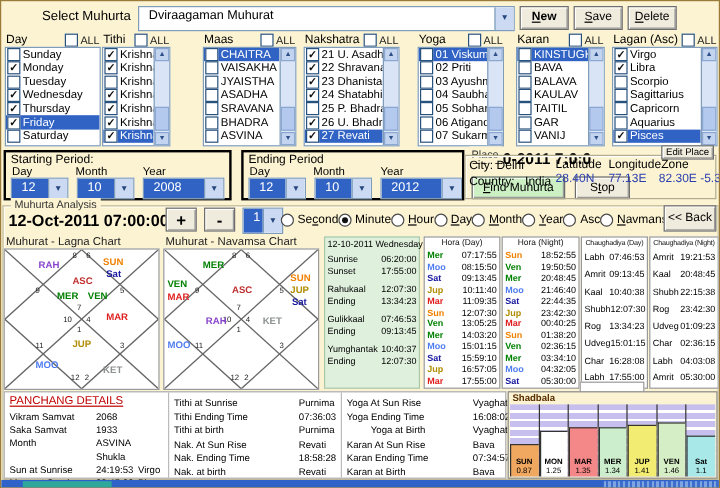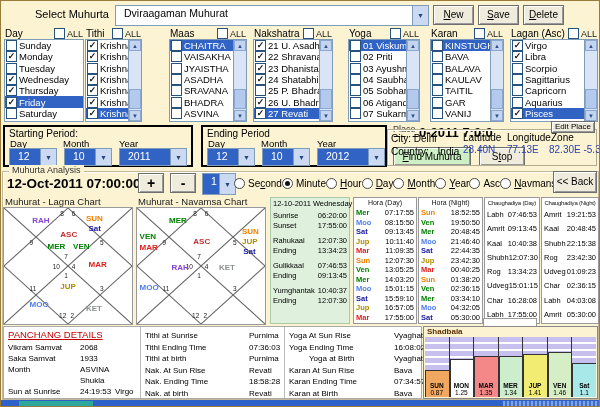--- a/index.html
+++ b/index.html
@@ -106,21 +106,21 @@
 <body>
 
 <div id="win">
 
   <span class="abs" style="left:34px;top:7px;font-size:11px;">Select Muhurta</span>
   <div class="combo" style="left:114px;top:4px;width:312px;height:19px;">
     <span class="val">Dviraagaman Muhurat</span>
     <span class="arrow">▼</span>
   </div>
   <div id="topbtns">
-      <button class="btn" style="left: 432px; top: 4px; width: 41px; height: 20px;"><u>N</u>ew</button>
+      <button class="btn" style="left: 432px; top: 4px; width: 41px; height: 20px; font-weight: bold;"><u>N</u>ew</button>
       <button class="btn" style="left: 477px; top: 4px; width: 41px; height: 20px;"><u>S</u>ave</button>
       <button class="btn" style="left: 522px; top: 4px; width: 41px; height: 20px;"><u>D</u>elete</button>
     </div>
 
   <div id="filters">
       <div class="fcol fcol0">
         <div class="fhead">
           <span class="fname">Day</span>
           <span class="fall">
             <span class="cb"></span>
@@ -448,21 +448,21 @@
     <div class="pgcombos">
       <div class="combo cday">
         <span class="val hl">12</span>
         <span class="arrow">▼</span>
         </div>
       <div class="combo cmonth">
         <span class="val hl">10</span>
         <span class="arrow">▼</span>
         </div>
       <div class="combo cyear">
-        <span class="val hl">2011</span>
+        <span class="val hl">2008</span>
         <span class="arrow">▼</span>
         </div>
     </div>
   </div>
 
   <div class="pgroup pg-end">
     <span class="pgtitle">Ending Period</span>
     <div class="pglabels">
       <span>Day</span>
       <span>Month</span>

